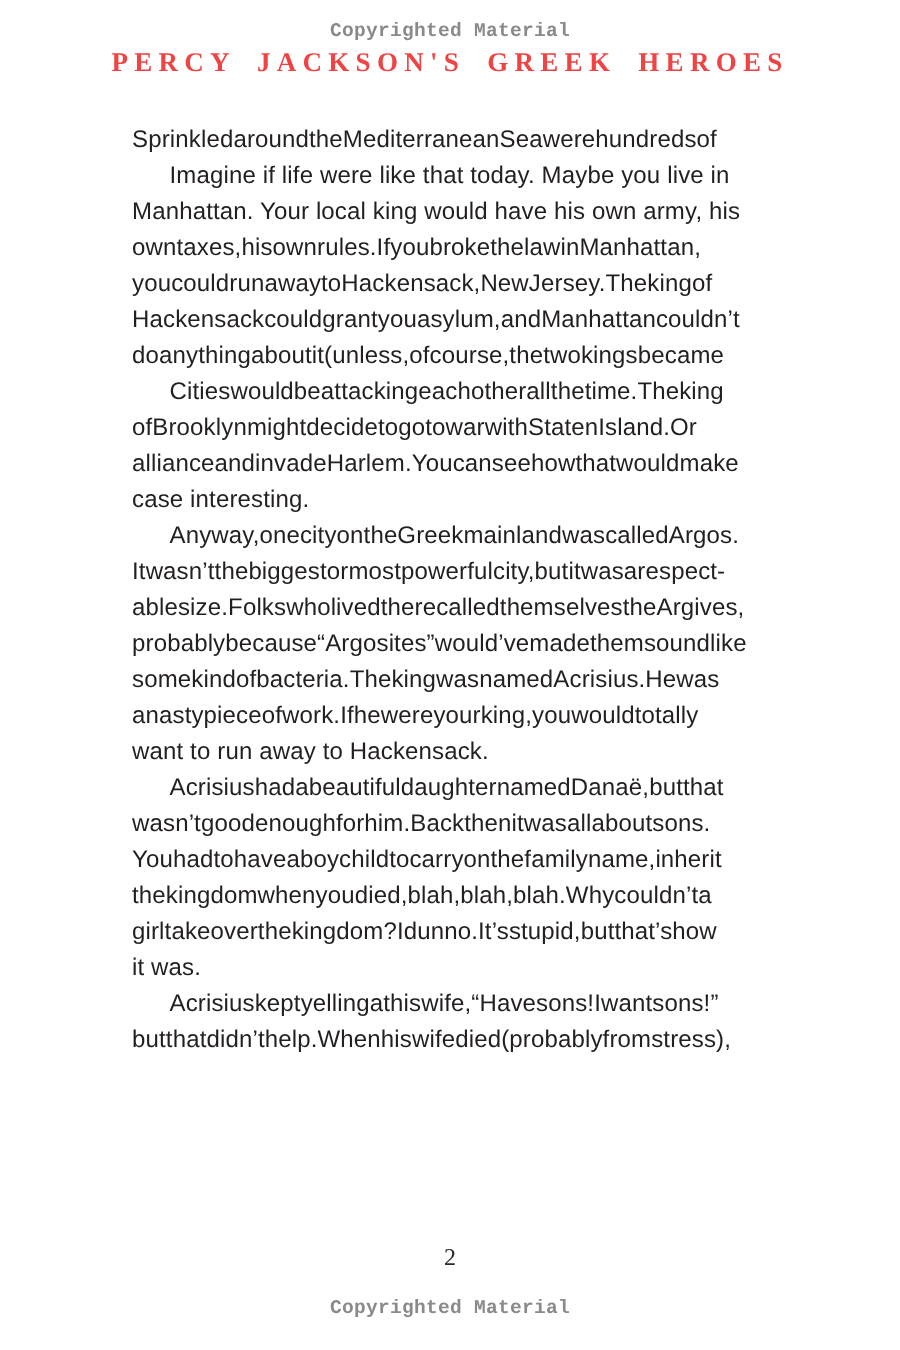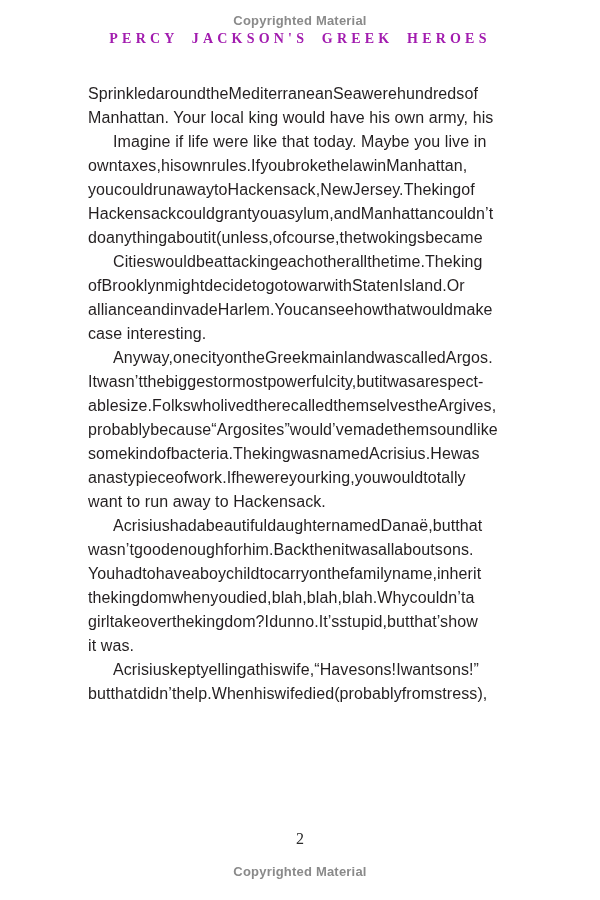--- a/index.html
+++ b/index.html
@@ -13,38 +13,38 @@
     height: 900px;
     background: #ffffff;
     overflow: hidden;
     font-family: "Liberation Sans", sans-serif;
   }
   .copyright {
     position: absolute;
     left: 0;
     width: 100%;
     text-align: center;
-    font-family: Liberation Sans, sans-serif;
+    font-family: Liberation Mono, monospace;
     font-size: 13px;
     font-weight: bold;
     color: #8a8a8a;
     letter-spacing: 0.2px;
   }
   .copyright.top { top: 13px; }
   .copyright.bottom { top: 864px; }
   .running-header {
     position: absolute;
     top: 31px;
     left: 0;
     width: 100%;
     text-align: center;
     font-family: "Liberation Serif", serif;
-    font-size: 14px;
+    font-size: 18px;
     font-weight: 600;
-    color: #a21caf;
+    color: #ef4444;
     letter-spacing: 4.2px;
     word-spacing: 6px;
   }
   .text-block {
     position: absolute;
     top: 82px;
     left: 88px;
     width: 430px;
     color: #231f20;
     font-size: 16px;
@@ -72,22 +72,22 @@
 <body>
 
 <div class="page">
 
   <div class="copyright top">Copyrighted Material</div>
 
   <div class="running-header">PERCY JACKSON'S GREEK HEROES</div>
 
   <div class="text-block">
       <div class="line">SprinkledaroundtheMediterraneanSeawerehundredsof</div>
+      <div class="line indent">Imagine if life were like that today. Maybe you live in</div>
       <div class="line">Manhattan. Your local king would have his own army, his</div>
-      <div class="line indent">Imagine if life were like that today. Maybe you live in</div>
       <div class="line">owntaxes,hisownrules.IfyoubrokethelawinManhattan,</div>
       <div class="line">youcouldrunawaytoHackensack,NewJersey.Thekingof</div>
       <div class="line">Hackensackcouldgrantyouasylum,andManhattancouldn’t</div>
       <div class="line">doanythingaboutit(unless,ofcourse,thetwokingsbecame</div>
       <div class="line indent">Citieswouldbeattackingeachotherallthetime.Theking</div>
       <div class="line">ofBrooklynmightdecidetogotowarwithStatenIsland.Or</div>
       <div class="line">allianceandinvadeHarlem.Youcanseehowthatwouldmake</div>
       <div class="line">case interesting.</div>
       <div class="line indent">Anyway,onecityontheGreekmainlandwascalledArgos.</div>
       <div class="line">Itwasn’tthebiggestormostpowerfulcity,butitwasarespect-</div>

